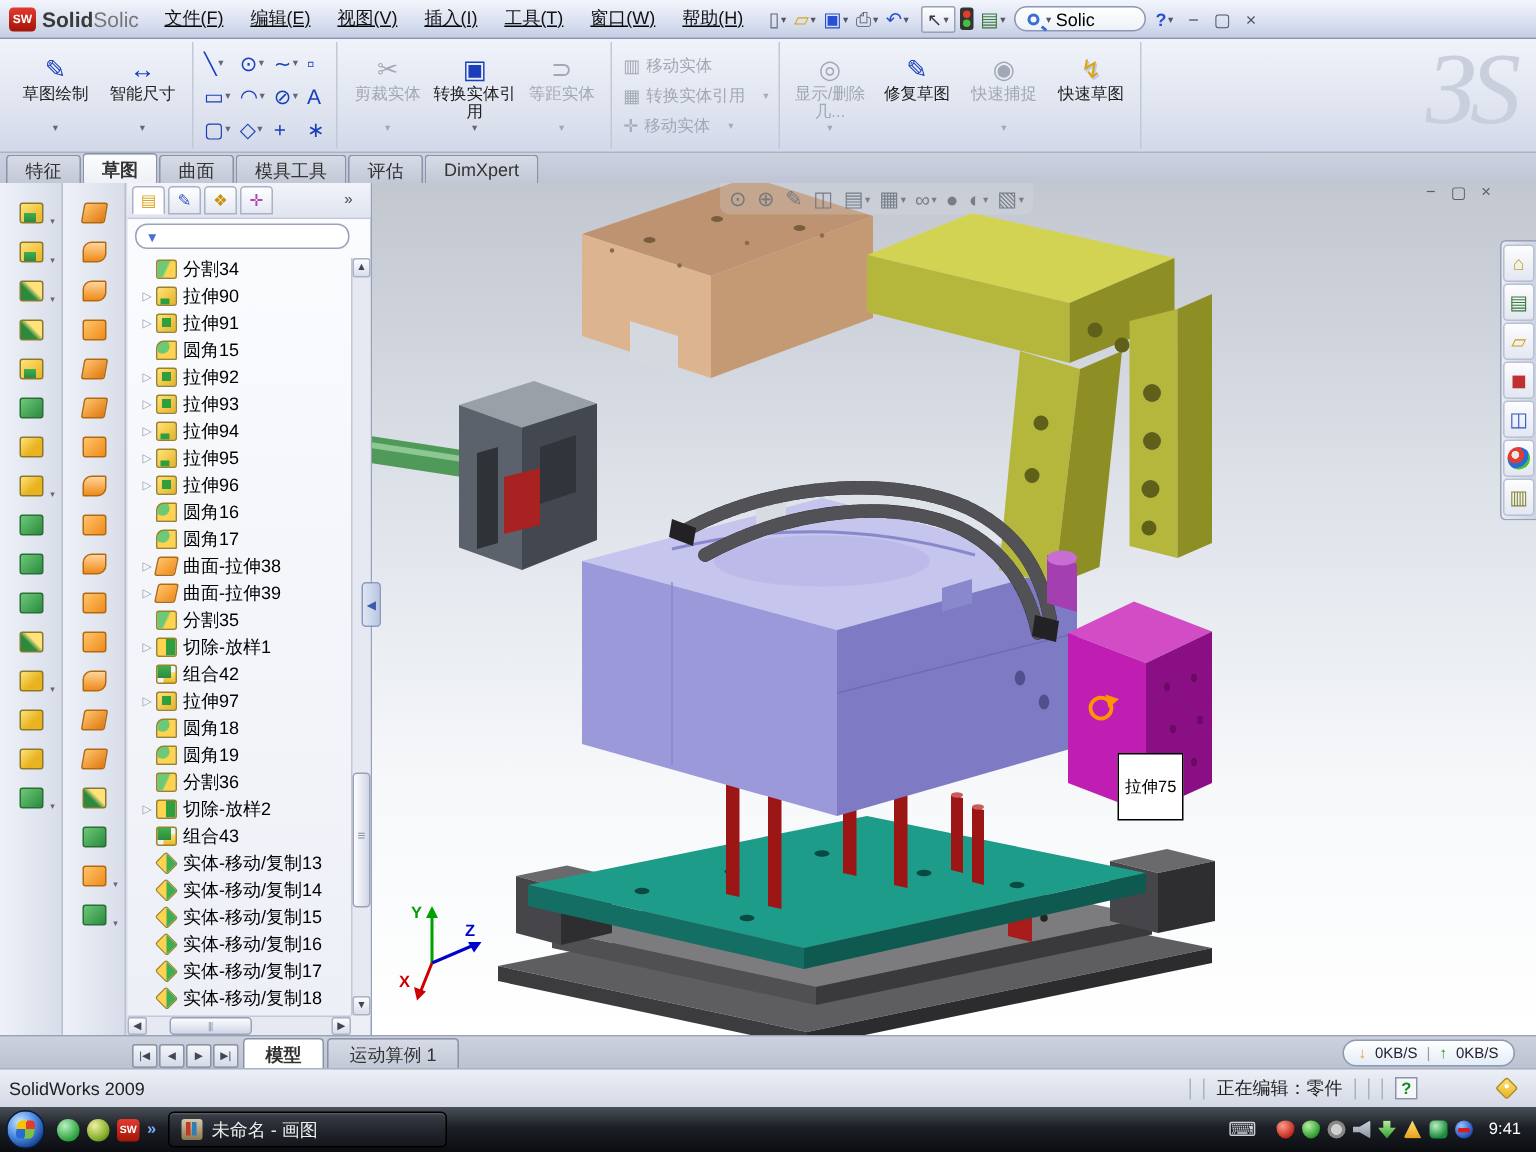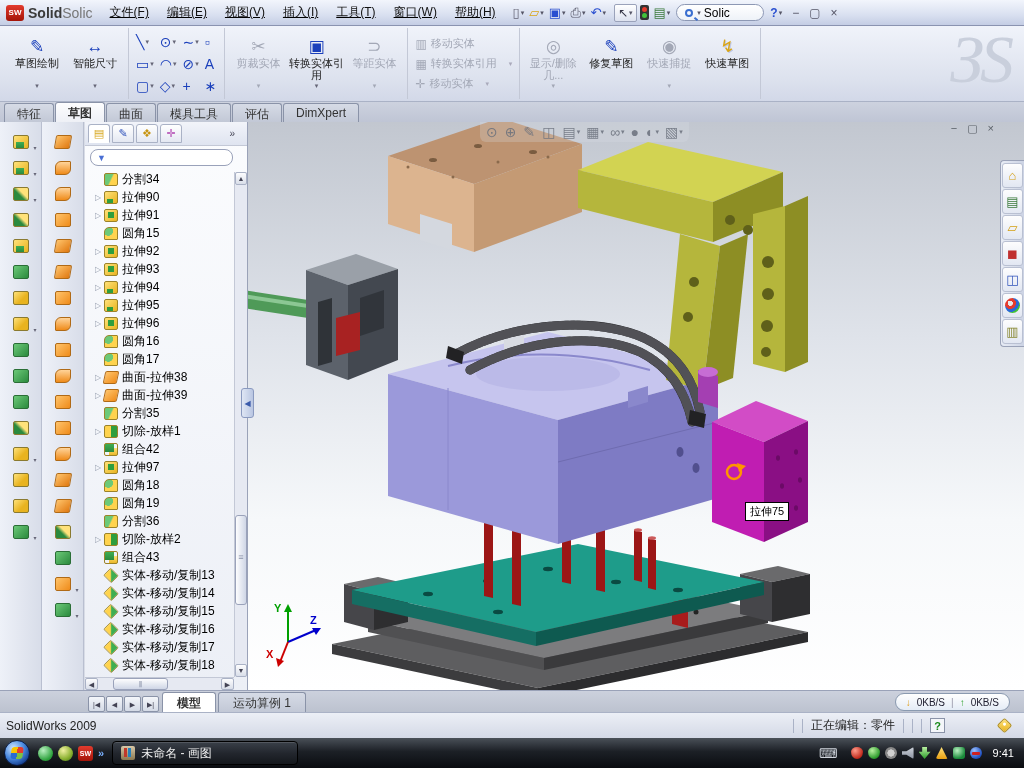--- a/index.html
+++ b/index.html
@@ -127,21 +127,21 @@
   .hu-btn { display:flex; align-items:center; padding:1px 2px; color:#6a707c; opacity:.85; }
   .hu-btn .g { font-size:14px; }
   .hu-btn .dd { font-size:7px; margin-left:1px; }
   .docwin-ctrls { position:absolute; right:30px; top:0; display:flex; gap:10px; color:#5a6068; font-size:11px; }
   .taskpane { position:absolute; right:0; top:38px; width:24px; display:flex; flex-direction:column; gap:1px;
     background:linear-gradient(90deg,#e8ecf5,#ccd3e4); border:1px solid #9aa2b8; border-right:none; border-radius:4px 0 0 4px; padding:2px 1px; }
   .tp-btn { height:25px; display:flex; align-items:center; justify-content:center; border:1px solid #b9c0d2; border-radius:3px; background:linear-gradient(#fdfdfe,#e2e7f2); font-size:13px; }
   .tpi-home{color:#d4a017;} .tpi-lib{color:#3a7a3a;} .tpi-exp{color:#d4a017;} .tpi-tbx{color:#c03030;}
   .tpi-pal{color:#3355bb;} .tpi-app{ background:radial-gradient(circle at 35% 35%, #e8e8e8 0 18%, #e43b2e 20% 40%, #2a6ad4 42% 62%, #43c13a 64% 85%, #d9a517 86%); width:15px; height:15px; border-radius:50%; }
   .tpi-props{color:#888833;}
-  .tooltip3d { position:absolute; left:497px; top:380px; background:#fff; border:1px solid #000; font-size:11px; padding:1px 4px; color:#000;text-align:center; }
+  .tooltip3d { position:absolute; left:497px; top:380px; background:#fff; border:1px solid #000; font-size:11px; padding:14px 4px; color:#000;text-align:center; }
   .triad { position:absolute; left:6px; bottom:22px; width:70px; height:70px; }
   .triad text { font-size:11px; font-weight:bold; }
 
   
   .modeltabs { height:22px; background:linear-gradient(#ccd1dd,#bcc2cf); border-top:1px solid #9aa2b8;
     display:flex; align-items:flex-end; padding-left:88px; position:relative; }
   .navbtn { width:17px; height:16px; border:1px solid #8a93a8; background:linear-gradient(#f4f6fa,#d4dae6);
     font-size:7px; color:#445; text-align:center; line-height:15px; margin-right:1px; border-radius:2px; }
   .mtab { padding:2px 14px; border:1px solid #8a93a8; border-bottom:none; font-size:12px; color:#333;
     background:linear-gradient(#d6dbe6,#c2c8d6); border-radius:3px 3px 0 0; margin-left:2px; height:20px; }

